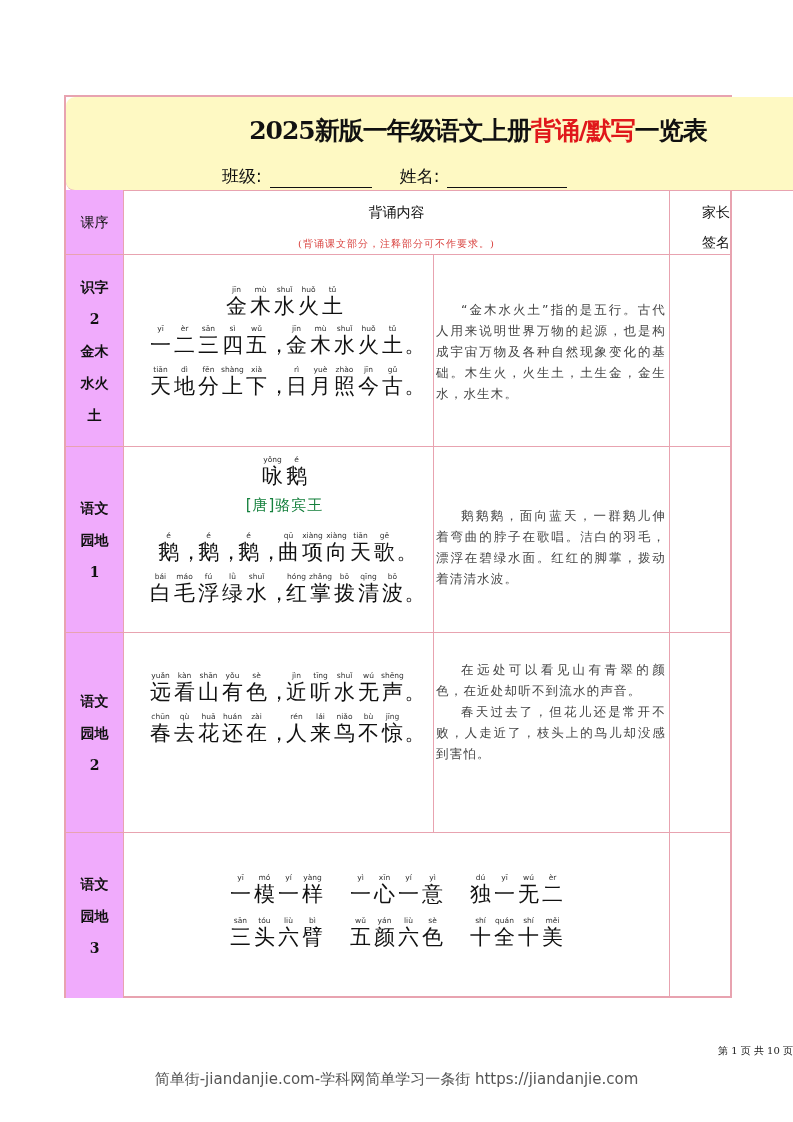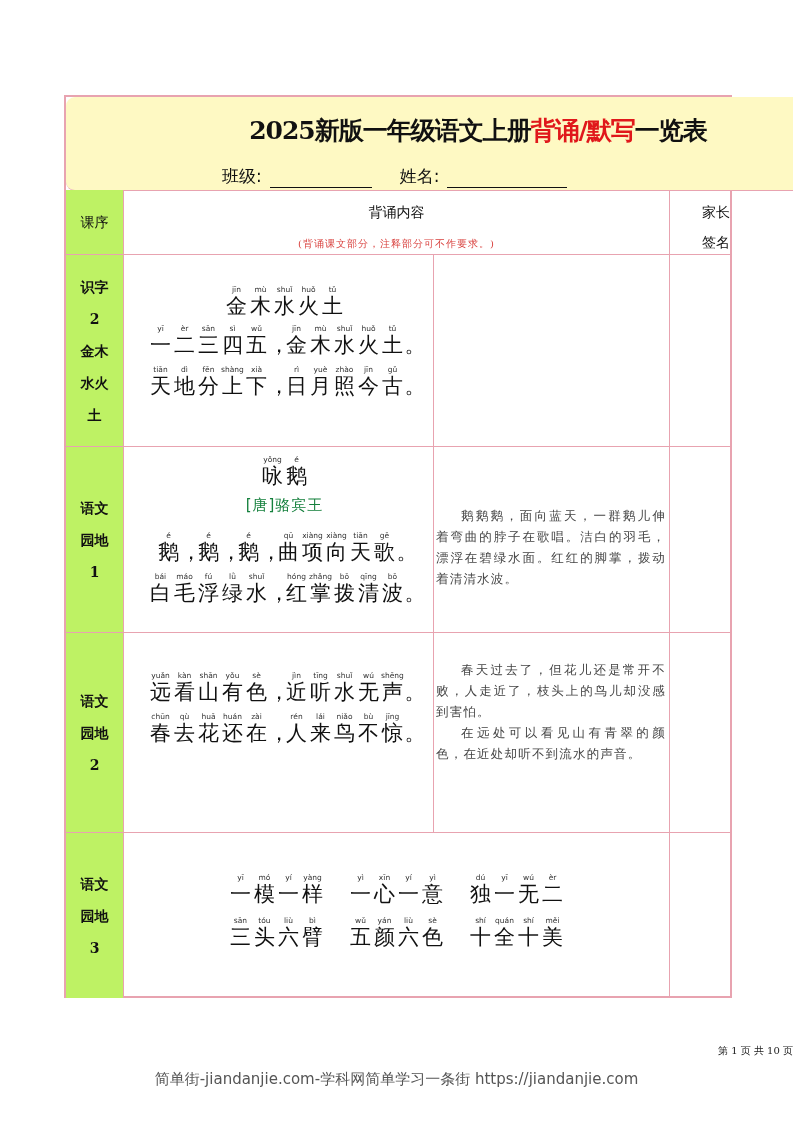--- a/index.html
+++ b/index.html
@@ -5,21 +5,21 @@
   html, body { margin: 0; padding: 0; background: #ffffff; }
   body { width: 793px; height: 1122px; position: relative; font-family: "DejaVu Serif", serif; color: #111; overflow: hidden; }
   .sheet { position: absolute; left: 64px; top: 95px; width: 668px; height: 903px; border: 2px solid #e8a3b0; box-sizing: border-box; }
   .title-band { position: absolute; left: 0; top: 0; width: 764px; height: 93px; background: #fef9c3; border-bottom: 1px solid #e8a3b0; border-radius: 9px; }
   .title { position: absolute; left: 0; width: 100%; top: 17px; text-align: center; font-size: 25px; font-weight: bold; font-family: "DejaVu Serif", serif; letter-spacing: -1px; padding-left: 60px; box-sizing: border-box; }
   .title .red { color: #e0181b; }
   .meta { position: absolute; top: 68px; left: 156px; font-size: 17px; font-family: "DejaVu Sans", sans-serif; display: flex; align-items: flex-end; }
   .meta .blank { display: inline-block; border-bottom: 1.5px solid #111; height: 18px; margin: 0 28px 0 8px; }
   .grid { position: absolute; left: 0; top: 93px; width: 664px; }
   .row { position: absolute; left: 0; width: 664px; border-bottom: 1px solid #e8a3b0; box-sizing: border-box; }
-  .col-seq { position: absolute; left: 0; top: 0; bottom: 0; width: 57px; background: #bef264; border-right: 1px solid #e8a3b0; display: flex; flex-direction: column; align-items: center; justify-content: center; font-family: "DejaVu Serif", serif; font-weight: bold; font-size: 14px; line-height: 32px; text-align: center; }
+  .col-seq { position: absolute; left: 0; top: 0; bottom: 0; width: 57px; background: #f0abfc; border-right: 1px solid #e8a3b0; display: flex; flex-direction: column; align-items: center; justify-content: center; font-family: "DejaVu Serif", serif; font-weight: bold; font-size: 14px; line-height: 32px; text-align: center; }
   .col-content { position: absolute; left: 58px; top: 0; bottom: 0; width: 545px; }
   .col-sign { position: absolute; left: 603px; top: 0; bottom: 0; width: 61px; border-left: 1px solid #e8a3b0; box-sizing: border-box; }
   .divider { position: absolute; left: 309px; top: 0; bottom: 0; width: 1px; background: #e8a3b0; }
   .hdr-seq { font-weight: normal; font-family: "DejaVu Sans", sans-serif; font-size: 14px; }
   .hdr-title { position: absolute; top: 14px; left: 0; width: 100%; text-align: center; font-family: "DejaVu Sans", sans-serif; font-size: 14px; }
   .hdr-note { position: absolute; top: 47px; left: 0; width: 100%; text-align: center; font-size: 10px; color: #d9423f; letter-spacing: 1px; }
   .hdr-sign { font-family: "DejaVu Sans", sans-serif; font-size: 14px; line-height: 30px; text-align: right; padding-top: 7px; }
   .poem { position: absolute; left: 0; width: 309px; text-align: center; padding-left: 6px; }
   .ruby-line { display: flex; justify-content: center; align-items: flex-end; font-family: "DejaVu Serif", serif; }
   .rb { display: inline-flex; flex-direction: column; align-items: center; width: 24px; }
@@ -195,20 +195,23 @@
                 <span class="py">gǔ</span>
                 <span class="hz">古</span>
               </span>
               <span class="punct">
                 <span class="py"></span>
                 <span class="hz">。</span>
               </span>
             </div>
           </div>
         <div class="divider"></div>
+        <div class="note" style="top:44px;">
+            <p>“金木水火土”指的是五行。古代人用来说明世界万物的起源，也是构成宇宙万物及各种自然现象变化的基础。木生火，火生土，土生金，金生水，水生木。</p>
+          </div>
       </div>
       <div class="col-sign"></div>
     </div>
 
     <div class="row" style="top:257px;height:186px;">
       <div class="col-seq">
           <div>语文</div>
           <div>园地</div>
           <div>1</div>
         </div>
@@ -438,22 +441,22 @@
                 <span class="hz">惊</span>
               </span>
               <span class="punct">
                 <span class="py"></span>
                 <span class="hz">。</span>
               </span>
             </div>
           </div>
         <div class="divider"></div>
         <div class="note" style="top:26px;">
+            <p>在远处可以看见山有青翠的颜色，在近处却听不到流水的声音。</p>
             <p>春天过去了，但花儿还是常开不败，人走近了，枝头上的鸟儿却没感到害怕。</p>
-            <p>在远处可以看见山有青翠的颜色，在近处却听不到流水的声音。</p>
           </div>
       </div>
       <div class="col-sign"></div>
     </div>
 
     <div class="row" style="top:643px;height:165px;border-bottom:none;">
       <div class="col-seq">
           <div>语文</div>
           <div>园地</div>
           <div>3</div>

